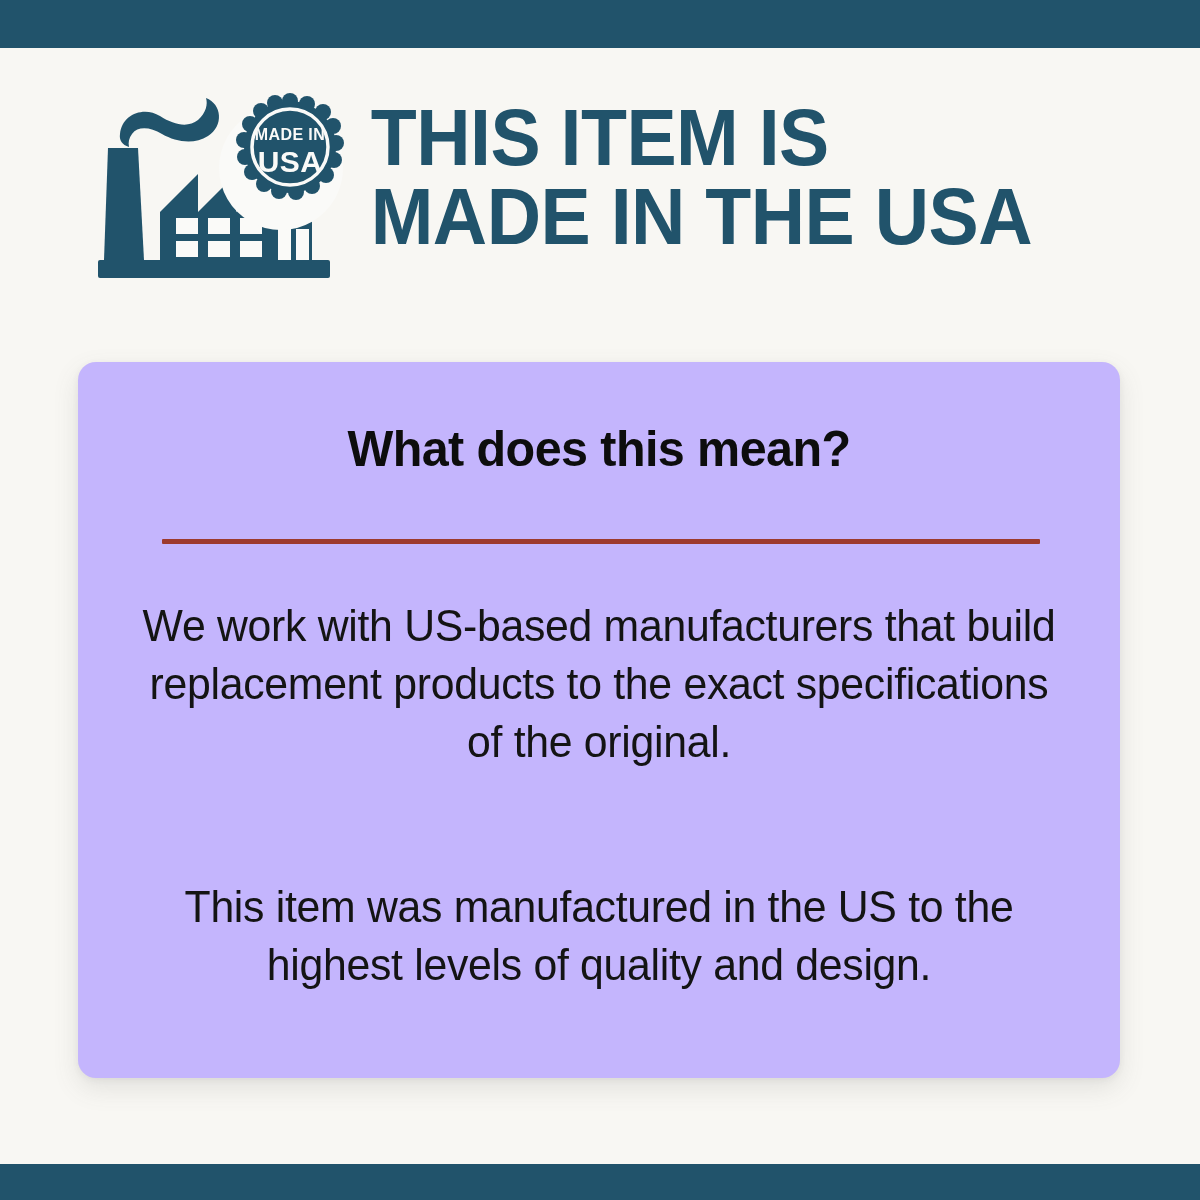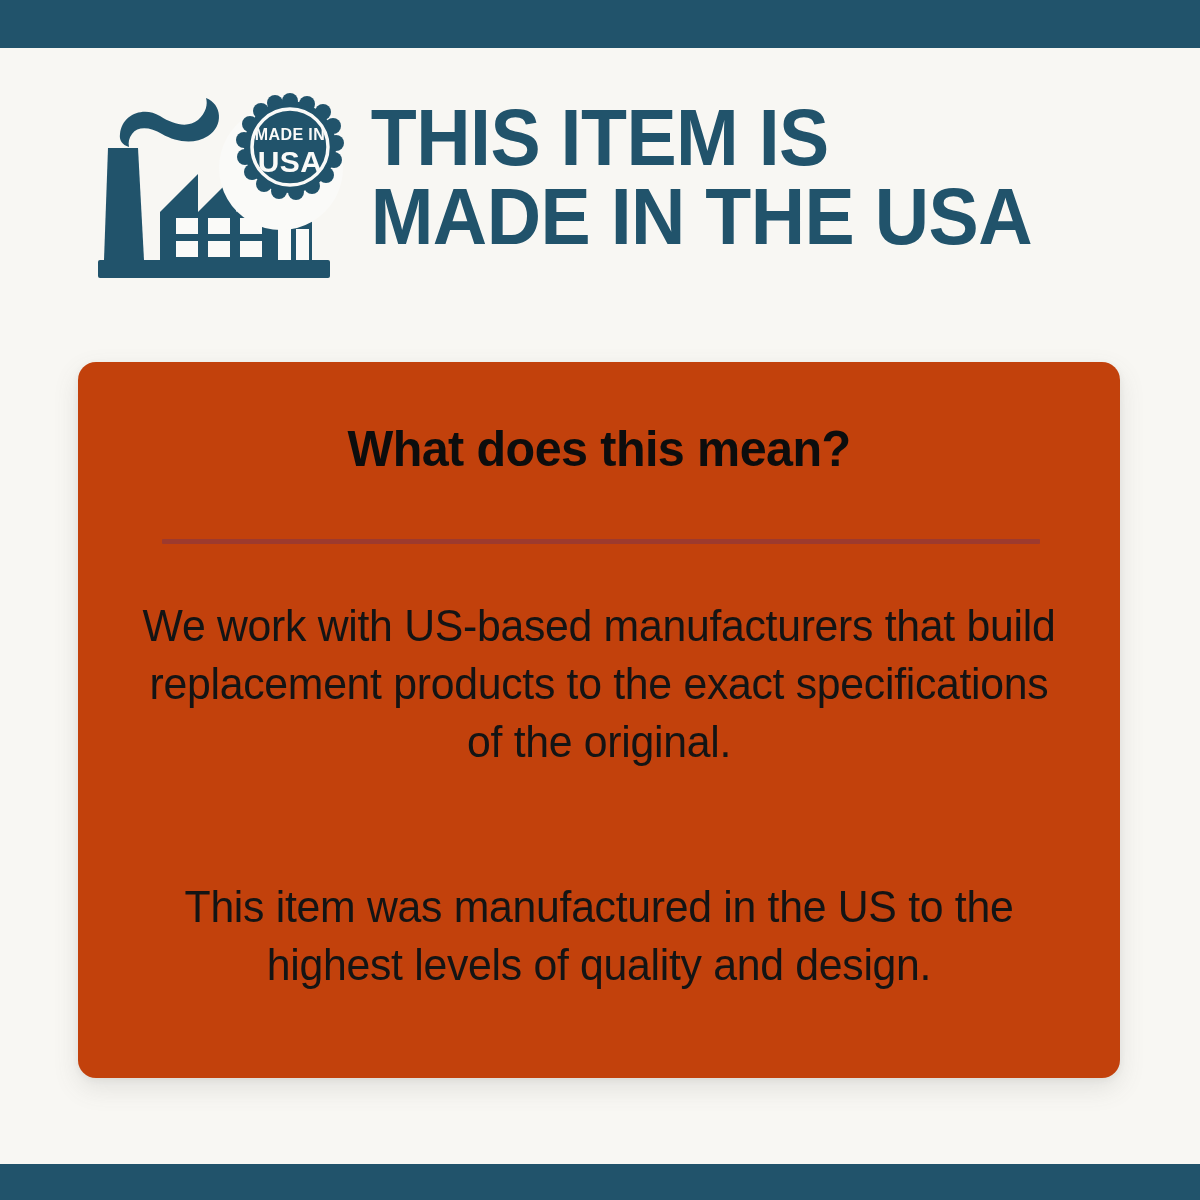--- a/index.html
+++ b/index.html
@@ -81,21 +81,21 @@
     display: block;
   }
 
   
   .card {
     position: absolute;
     left: 78px;
     top: 362px;
     width: 1042px;
     height: 716px;
-    background: #c2410c;
+    background: #c4b5fd;
     border-radius: 18px;
     box-shadow: 0 10px 26px rgba(90, 90, 90, 0.14),
                 0 2px 6px rgba(90, 90, 90, 0.08);
     box-sizing: border-box;
     padding-left: 19px;
   }
 
   .card-title {
     position: absolute;
     top: 58px;

